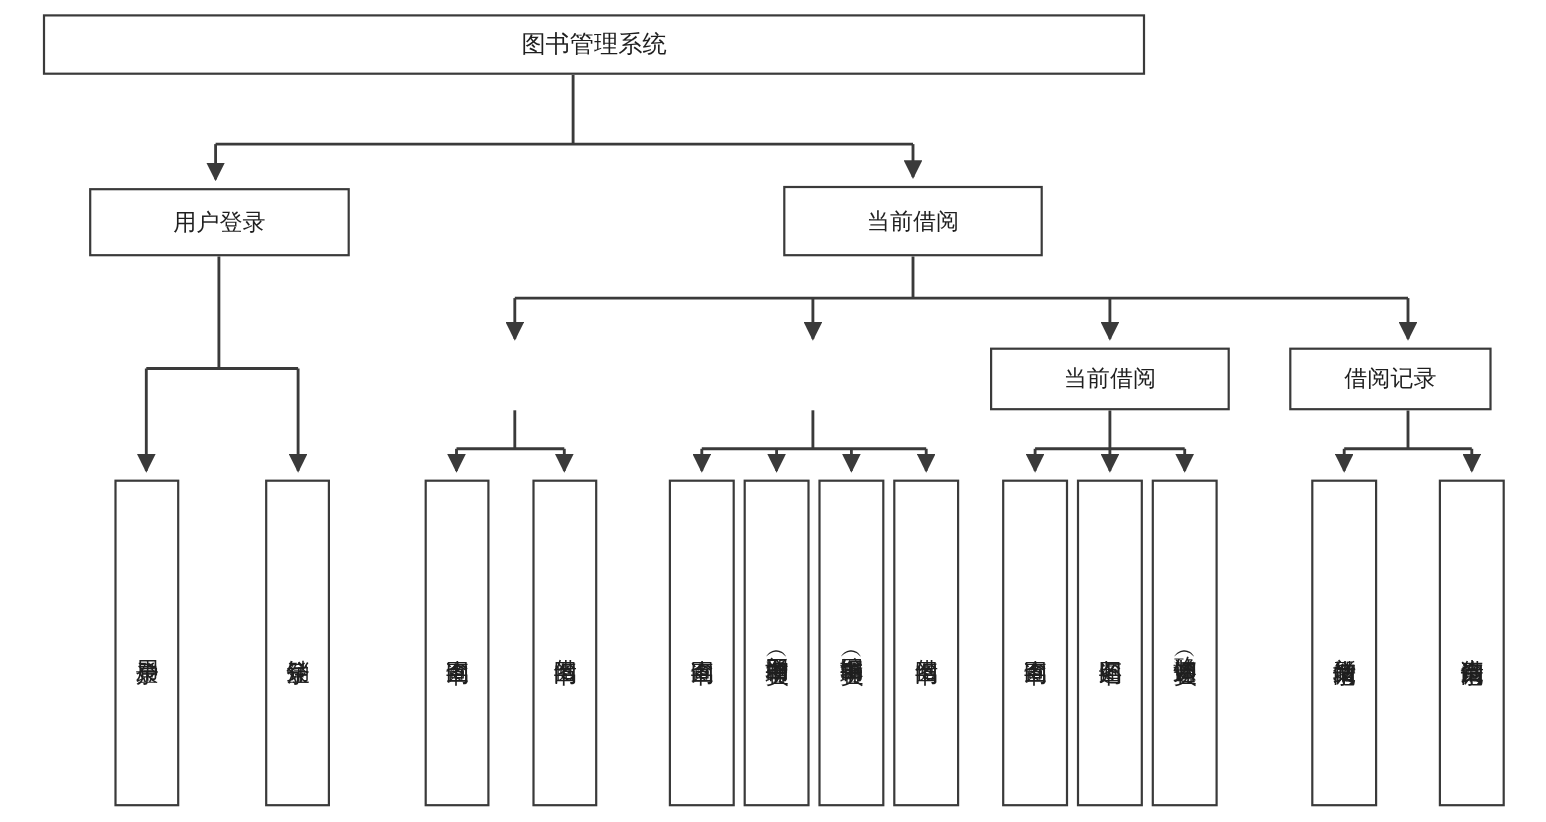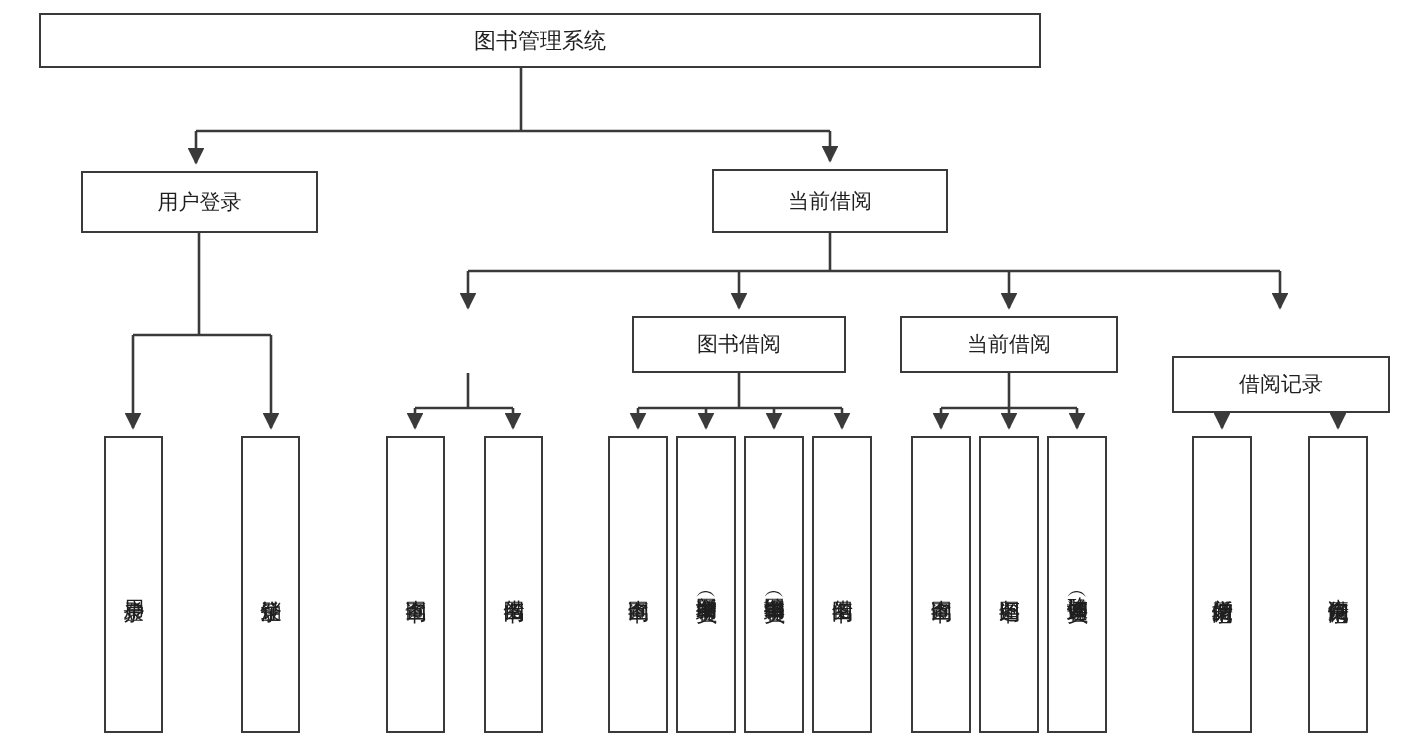--- a/index.html
+++ b/index.html
@@ -126,27 +126,24 @@
     <span>图书管理系统</span>
   </div>
 
   <div class="node h" style="left:81px; top:171px; width:237px; height:62px;">
     <span>用户登录</span>
   </div>
   <div class="node h" style="left:712px; top:169px; width:236px; height:64px;">
     <span>当前借阅</span>
   </div>
 
-  <div class="node h" style="left:632px; top:316px; width:214px; height:57px;">
-    <span>图书借阅</span>
-  </div>
   <div class="node h" style="left:900px; top:316px; width:218px; height:57px;font-family:Liberation Serif, serif;">
     <span>当前借阅</span>
   </div>
-  <div class="node h" style="left:1172px; top:316px; width:218px; height:57px;margin-top:40px;">
+  <div class="node h" style="left:1172px; top:316px; width:184px; height:57px;">
     <span>借阅记录</span>
   </div>
 
   <div class="node v" style="left:104px; top:436px; width:59px; height:297px;">
     <span class="vlabel">用户登录</span>
   </div>
   <div class="node v" style="left:241px; top:436px; width:59px; height:297px;">
     <span class="vlabel">注销登录</span>
   </div>
 

